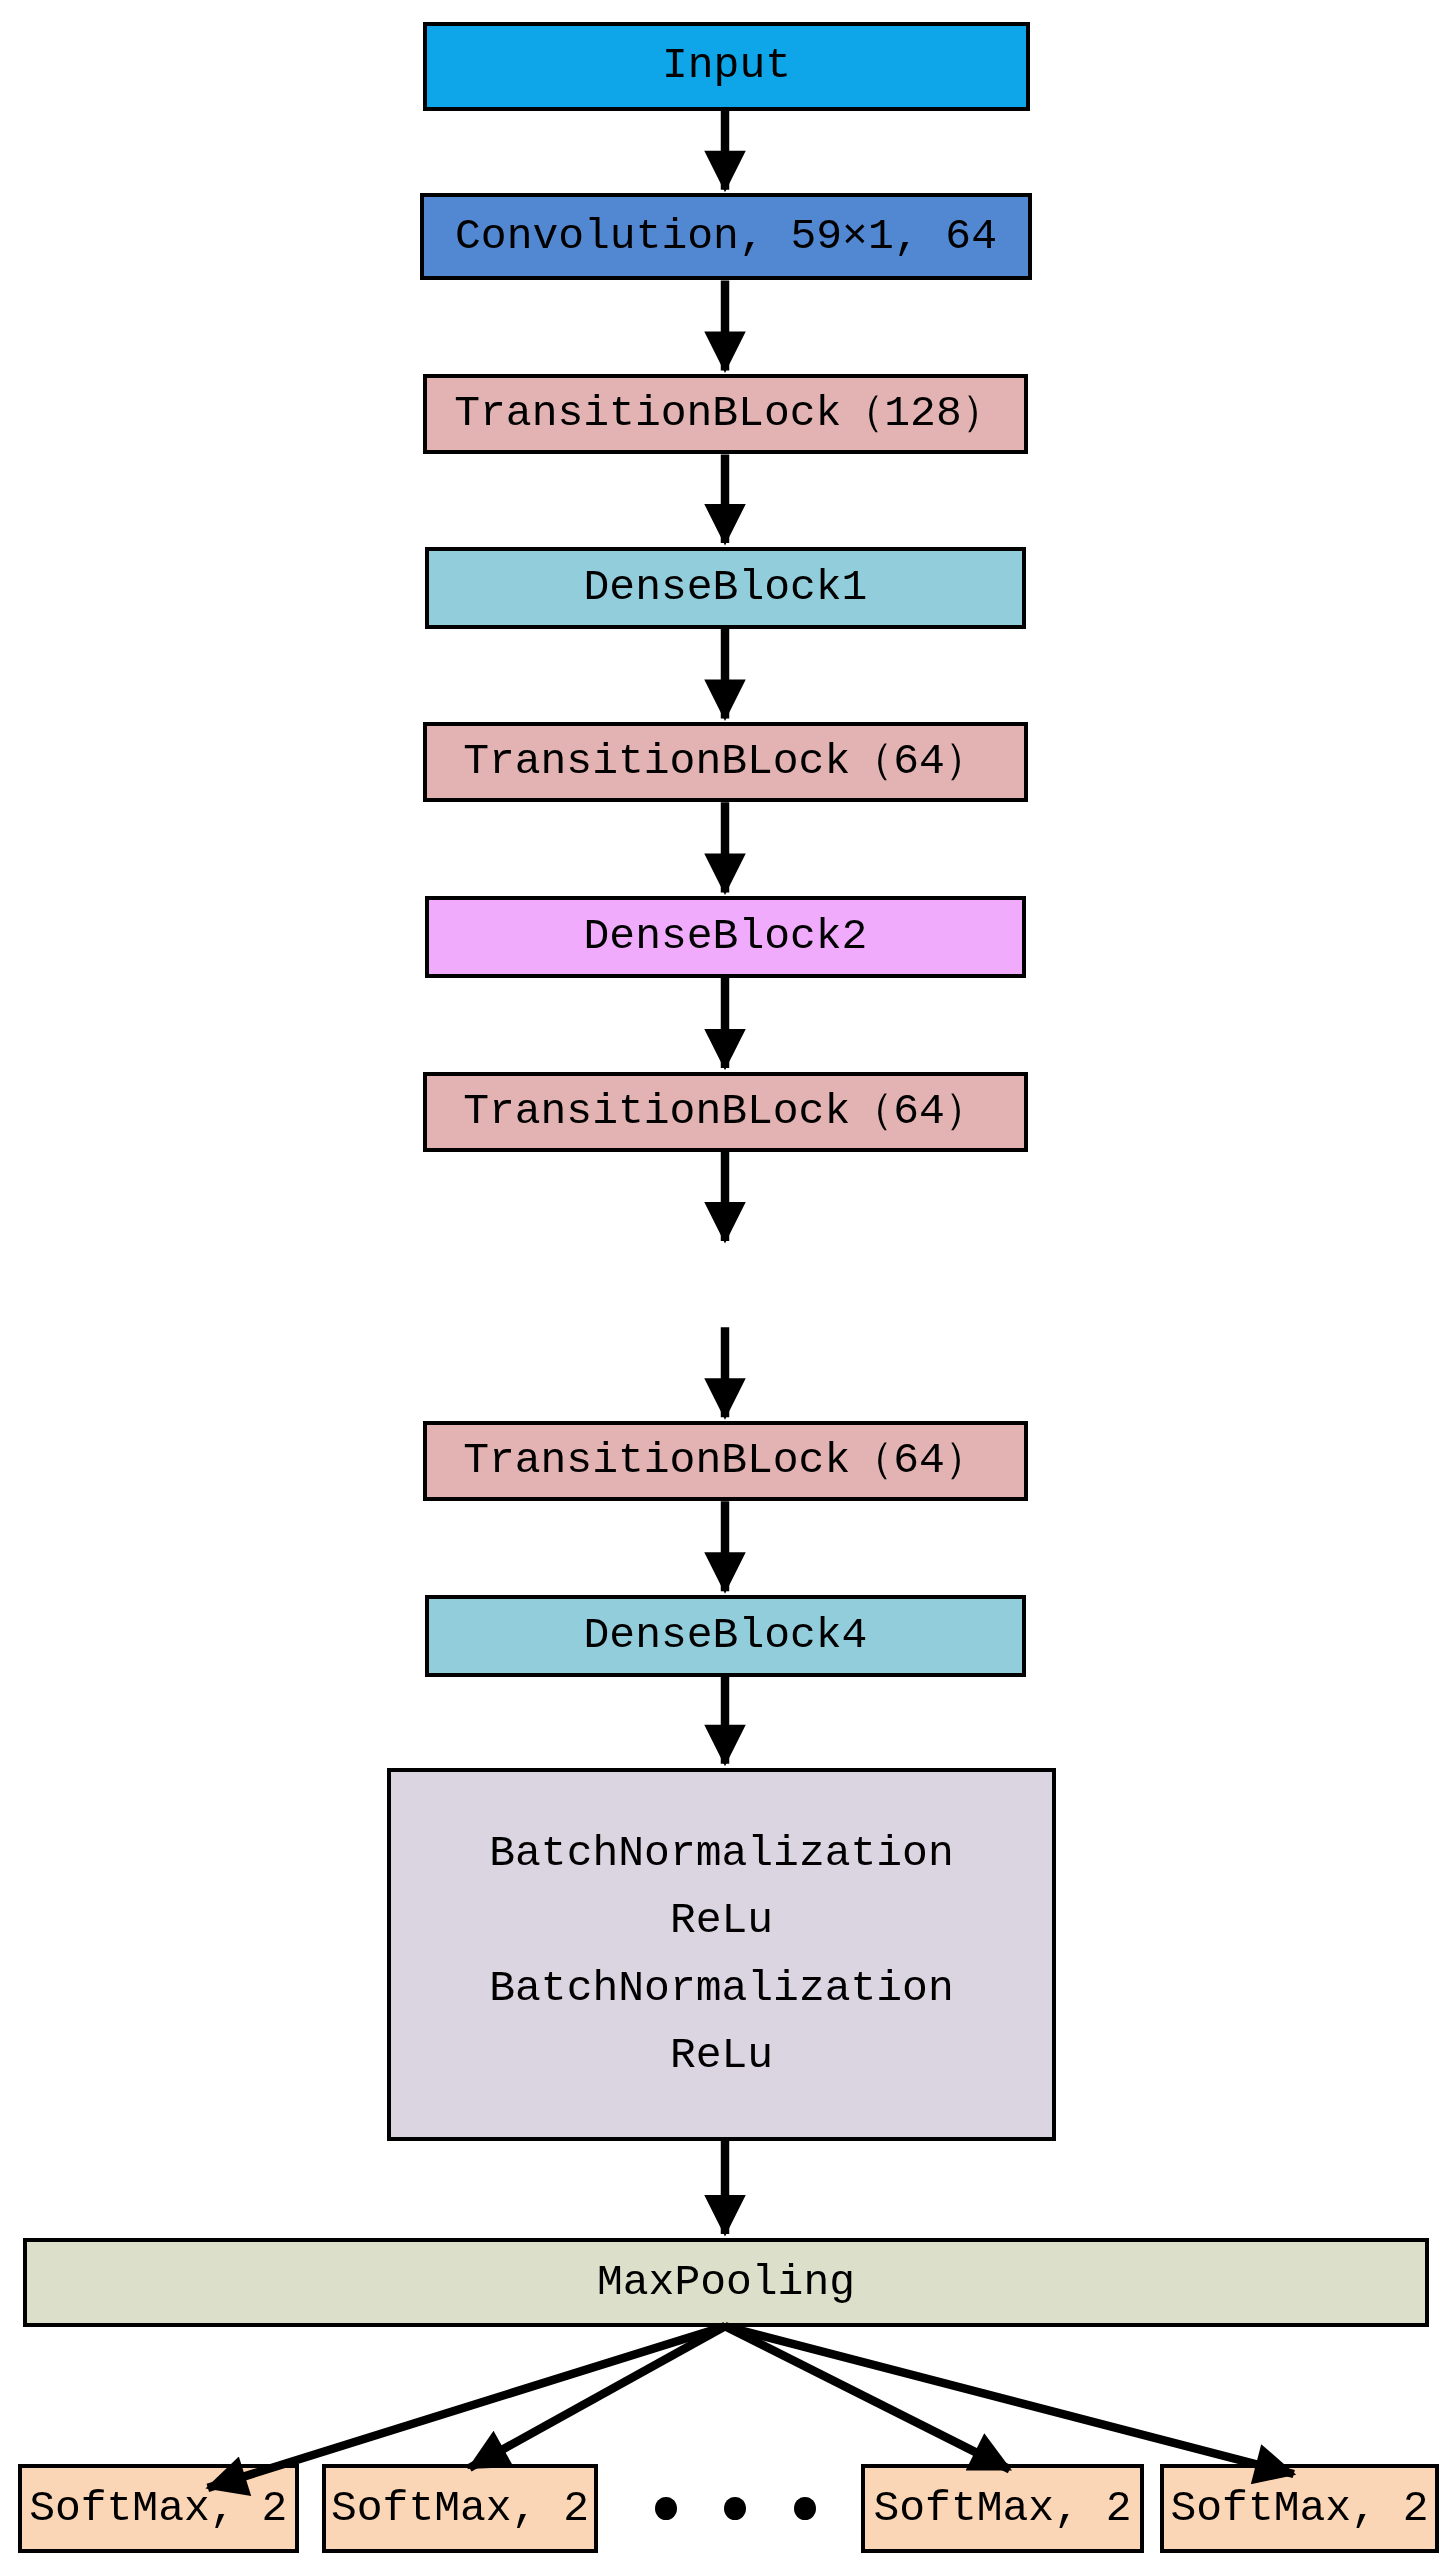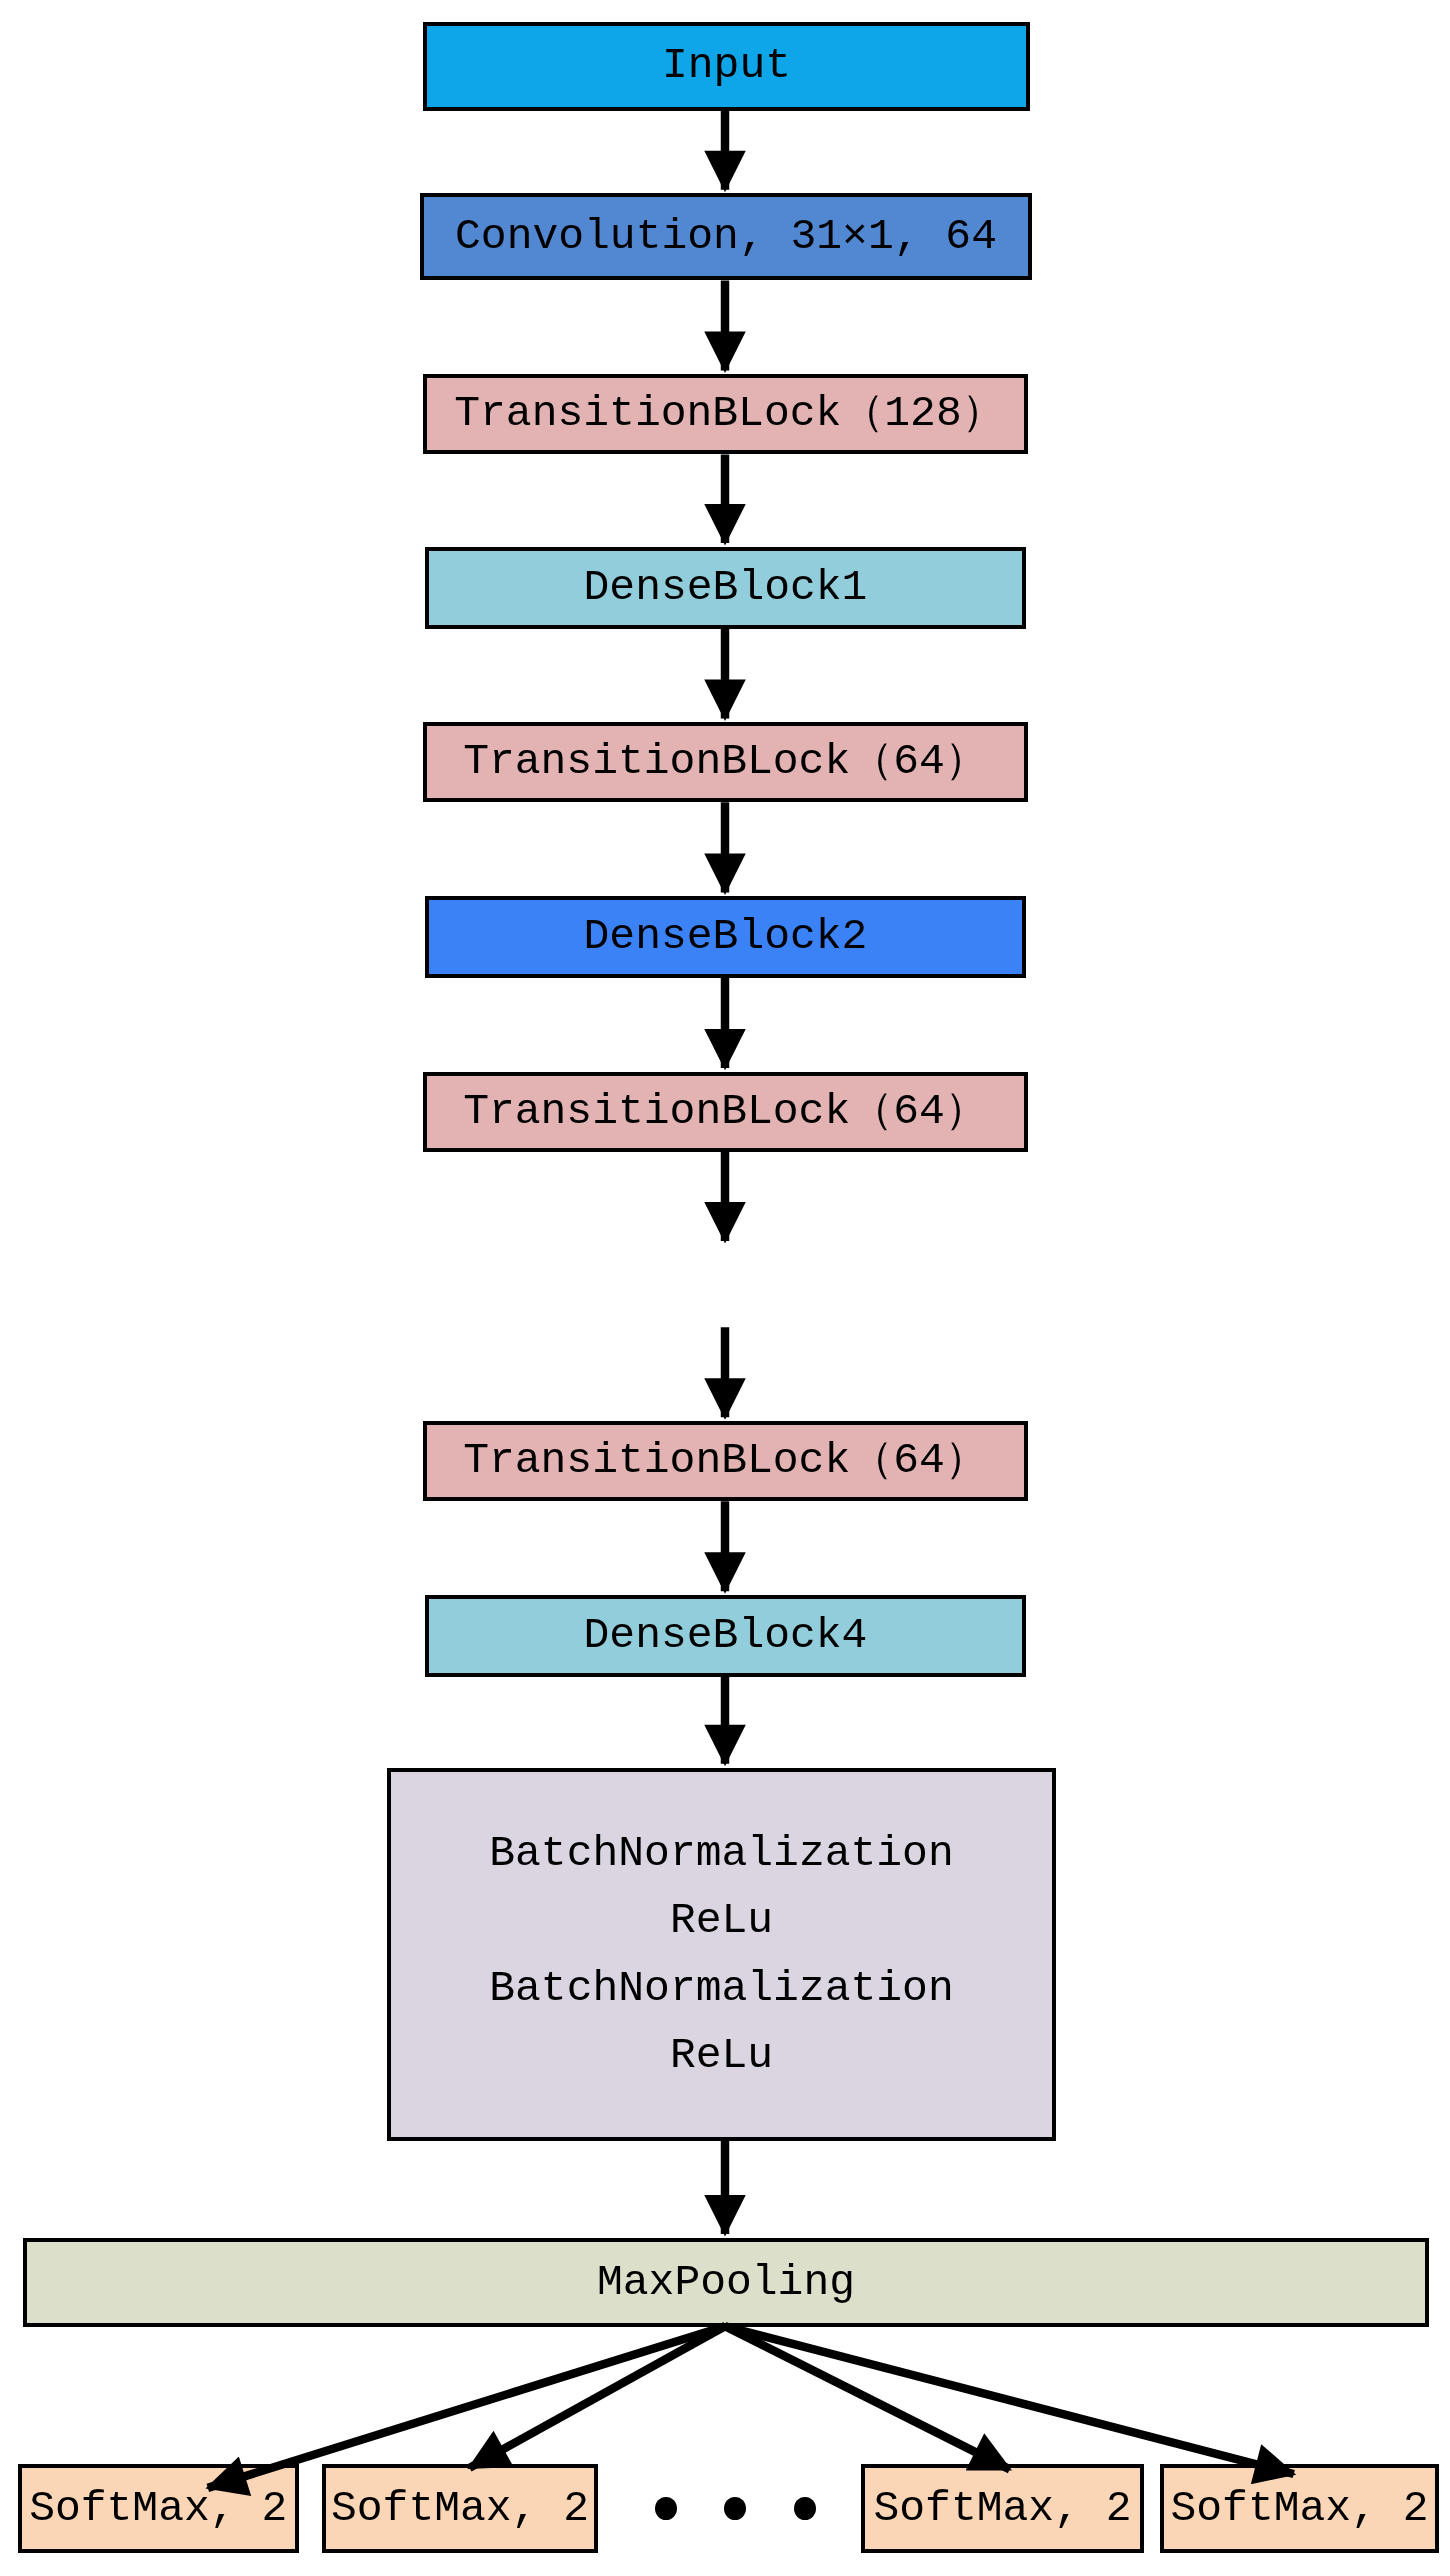--- a/index.html
+++ b/index.html
@@ -69,29 +69,29 @@
   .dot-2 { left: 724px; }
   .dot-3 { left: 794px; }
 </style>
 </head>
 <body>
 
 <div class="canvas">
 
   <div class="node n-input" style="background-color: #0ea5e9;">Input</div>
 
-  <div class="node n-conv" style="background-color: rgb(82, 135, 210);">Convolution, 31×1, 64</div>
+  <div class="node n-conv" style="background-color: rgb(82, 135, 210);">Convolution, 59×1, 64</div>
 
   <div class="node n-trans1" style="background-color: rgb(226, 179, 178); padding-left: 8px;">TransitionBLock（128）</div>
 
   <div class="node n-dense1" style="background-color: rgb(146, 205, 220);">DenseBlock1</div>
 
   <div class="node n-trans2" style="background-color: rgb(226, 179, 178);">TransitionBLock（64）</div>
 
-  <div class="node n-dense2" style="background-color: #3b82f6;">DenseBlock2</div>
+  <div class="node n-dense2" style="background-color: #f0abfc;">DenseBlock2</div>
 
   <div class="node n-trans3" style="background-color: rgb(226, 179, 178);">TransitionBLock（64）</div>
 
 
   <div class="node n-trans4" style="background-color: rgb(226, 179, 178);">TransitionBLock（64）</div>
 
   <div class="node n-dense4" style="background-color: rgb(146, 205, 220);">DenseBlock4</div>
 
   <div class="node multiline n-bn" style="background-color: rgb(219, 213, 226);">
     <div class="bn-line">BatchNormalization</div>

